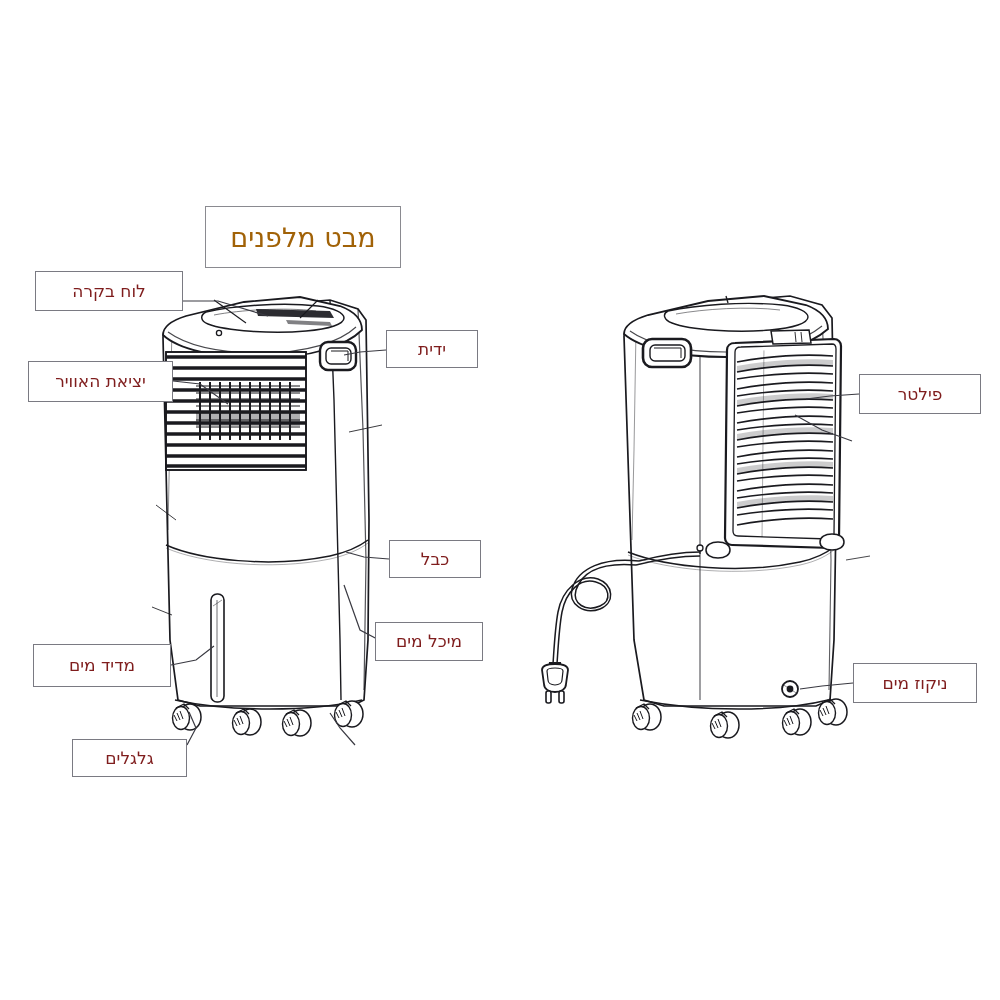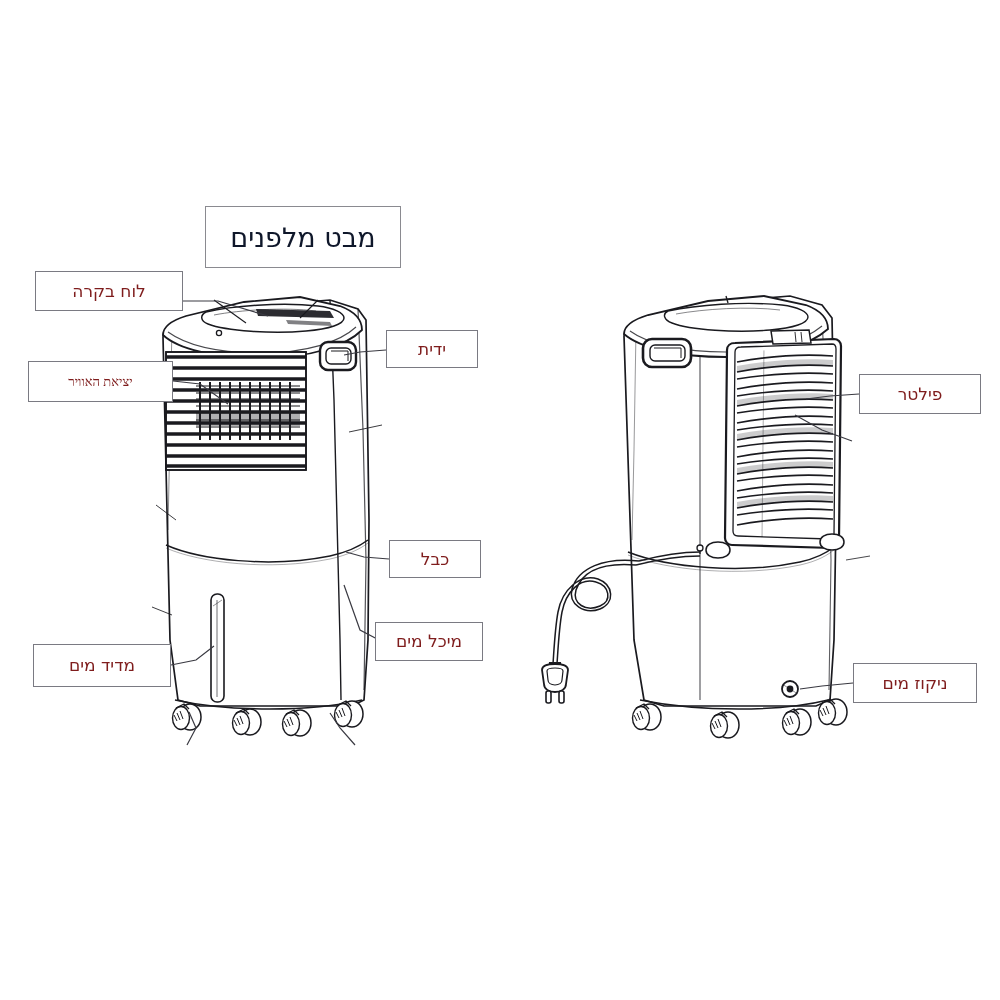--- a/index.html
+++ b/index.html
@@ -40,21 +40,21 @@
     unicode-bidi: isolate;
     white-space: nowrap;
     line-height: 1;
     z-index: 5;
   }
   .title-box {
     position: absolute;
     box-sizing: border-box;
     border: 1.4px solid #8a8a90;
     background: #ffffff;
-    color: #0f172a;
+    color: #a16207;
     display: flex;
     align-items: center;
     justify-content: center;
     direction: rtl;
     unicode-bidi: isolate;
     white-space: nowrap;
     font-size: 27px;
     line-height: 1;
     z-index: 5;
   }
@@ -304,26 +304,29 @@
       <polyline points="852,441 822,430 795,415"></polyline>
       <polyline points="853,683 822,686 800,689"></polyline>
     </g>
   </svg>
 
   <div class="title-box" id="title-front" style="left: 205px; top: 206px; width: 196px; height: 62px;">מבט מלפנים</div>
 
   <div class="callout" style="left: 35px; top: 271px; width: 148px; height: 40px; font-size: 17px;">
     <span class="cbody">לוח בקרה</span>
   </div>
-  <div class="callout" style="left: 28px; top: 361px; width: 145px; height: 41px; font-size: 13px; font-family: Liberation Serif, serif;">
+  <div class="callout" style="left: 28px; top: 361px; width: 145px; height: 41px; font-size: 17px;">
     <span class="cbody">יציאת האוויר</span>
   </div>
   <div class="callout" style="left: 33px; top: 644px; width: 138px; height: 43px; font-size: 17px;">
     <span class="cbody">מדיד מים</span>
   </div>
+  <div class="callout" style="left: 72px; top: 739px; width: 115px; height: 38px; font-size: 17px;">
+    <span class="cbody">גלגלים</span>
+  </div>
   <div class="callout" style="left: 386px; top: 330px; width: 92px; height: 38px; font-size: 17px;">
     <span class="cbody">ידית</span>
   </div>
   <div class="callout" style="left: 389px; top: 540px; width: 92px; height: 38px; font-size: 17px;">
     <span class="cbody">כבל</span>
   </div>
   <div class="callout" style="left: 375px; top: 622px; width: 108px; height: 39px; font-size: 17px;">
     <span class="cbody">מיכל מים</span>
   </div>
   <div class="callout" style="left: 859px; top: 374px; width: 122px; height: 40px; font-size: 17px;">

